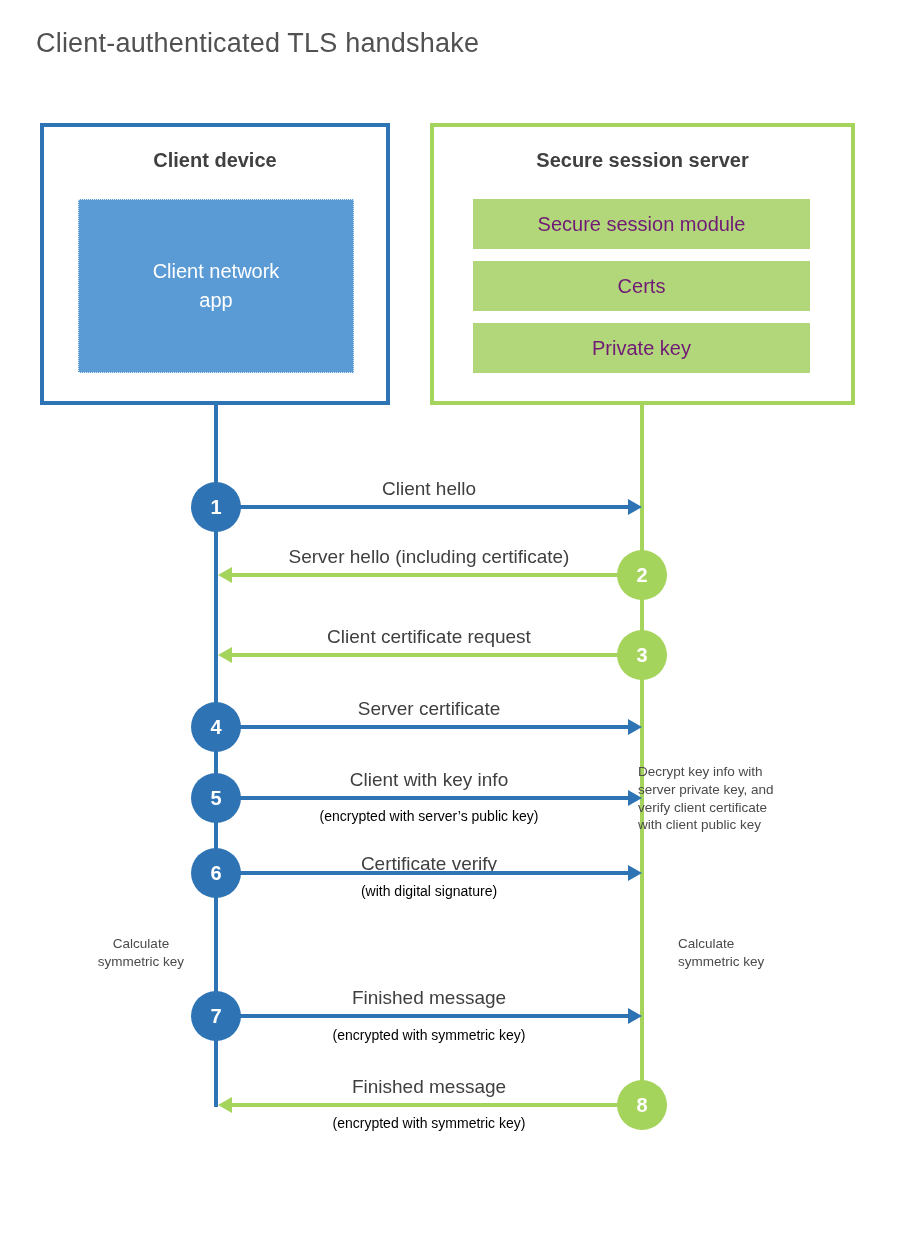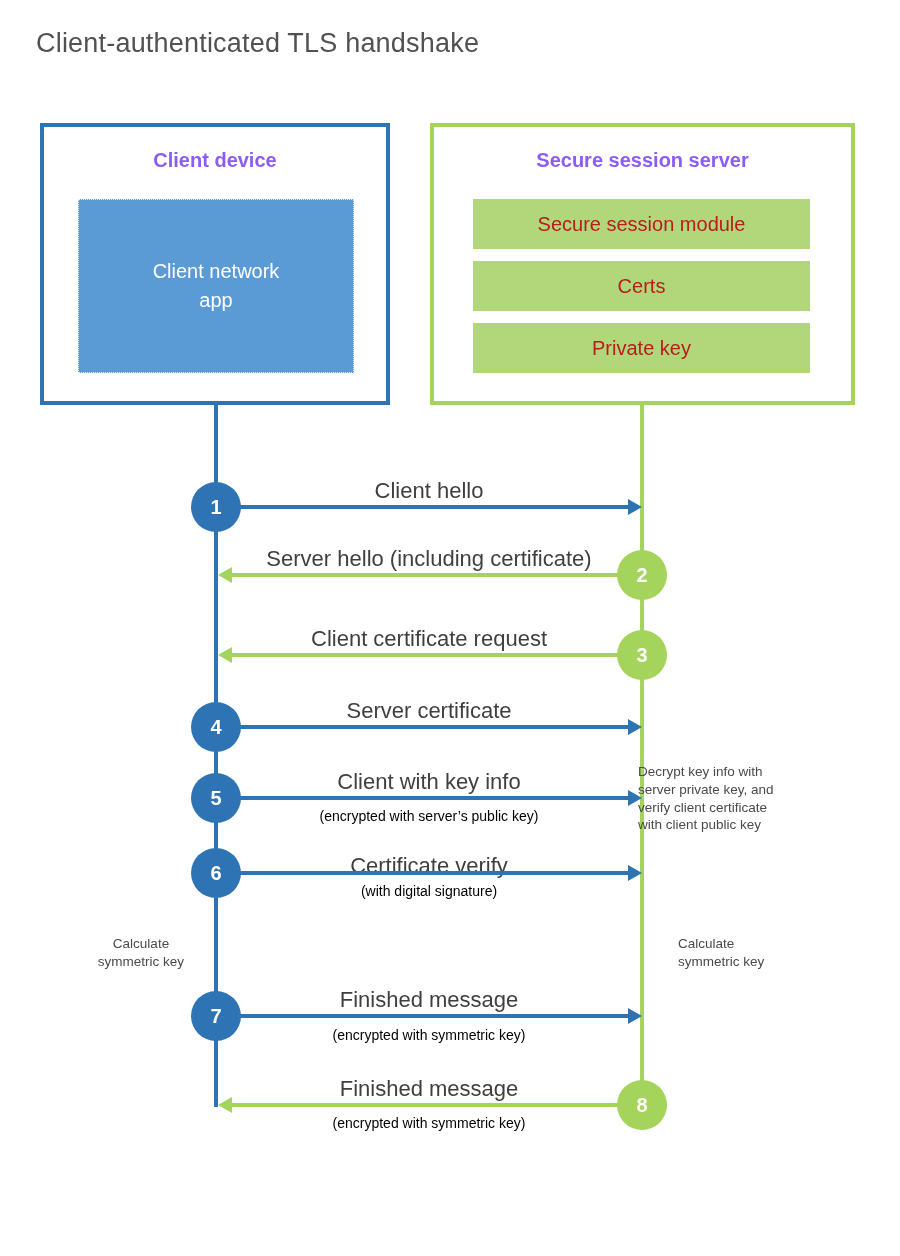--- a/index.html
+++ b/index.html
@@ -2,40 +2,40 @@
 <html style="--blue: #2e74b5; --blue-fill: #5b9bd5; --green: #a5d45c; --green-fill: #b1d77a;"><head>
 <meta charset="utf-8">
 <style>
   html,body{margin:0;padding:0;background:#ffffff;font-family:"Liberation Sans",sans-serif;}
   .canvas{position:relative;width:900px;height:1256px;background:#ffffff;overflow:hidden;padding-left:16px;}
   .abs{position:absolute;}
   .page-title{left:36px;top:28px;font-size:27px;color:#515151;letter-spacing:.2px;}
   .actor-box{box-sizing:border-box;border-style:solid;border-width:4px;background:#ffffff;}
   .actor-box.blue{border-color:var(--blue);}
   .actor-box.green{border-color:var(--green);}
-  .actor-title{font-weight:bold;font-size:20px;color:#8b5cf6;text-align:center;}
+  .actor-title{font-weight:bold;font-size:20px;color:#404040;text-align:center;}
   .inner-app{box-sizing:border-box;background:var(--blue-fill);border:1px dotted rgba(255,255,255,.85);
              display:flex;align-items:center;justify-content:center;text-align:center;
              color:#ffffff;font-size:20px;line-height:1.45;white-space:pre-line;}
-  .module-bar{background:var(--green-fill);color:#b91c1c;font-size:20px;
+  .module-bar{background:var(--green-fill);color:#701a75;font-size:20px;
               display:flex;align-items:center;justify-content:center;}
   .lifeline{width:4px;}
   .lifeline.blue{background:var(--blue);}
   .lifeline.green{background:var(--green);}
   .arrow-line{height:4px;}
   .arrow-line.blue{background:var(--blue);}
   .arrow-line.green{background:var(--green);}
   .arrow-head{width:0;height:0;border-top:8px solid transparent;border-bottom:8px solid transparent;}
   .arrow-head.right{border-left:14px solid var(--blue);}
   .arrow-head.left{border-right:14px solid var(--green);}
   .step-circle{width:50px;height:50px;border-radius:50%;color:#ffffff;font-weight:bold;font-size:20px;
                display:flex;align-items:center;justify-content:center;z-index:3;}
   .step-circle.blue{background:var(--blue);}
   .step-circle.green{background:var(--green);}
-  .msg-label{left:217px;width:424px;font-size:22px;color:#3f3f3f;text-align:center;}
+  .msg-label{left:217px;width:424px;font-size:19px;color:#3f3f3f;text-align:center;}
   .msg-sub{left:217px;width:424px;font-size:14px;color:#000000;text-align:center;}
   .side-note{font-size:13.5px;color:#4a4a4a;line-height:1.32;white-space:pre-line;}
 </style>
 </head>
 <body>
 
 <div class="canvas">
 
   <div class="abs page-title">Client-authenticated TLS handshake</div>
 

